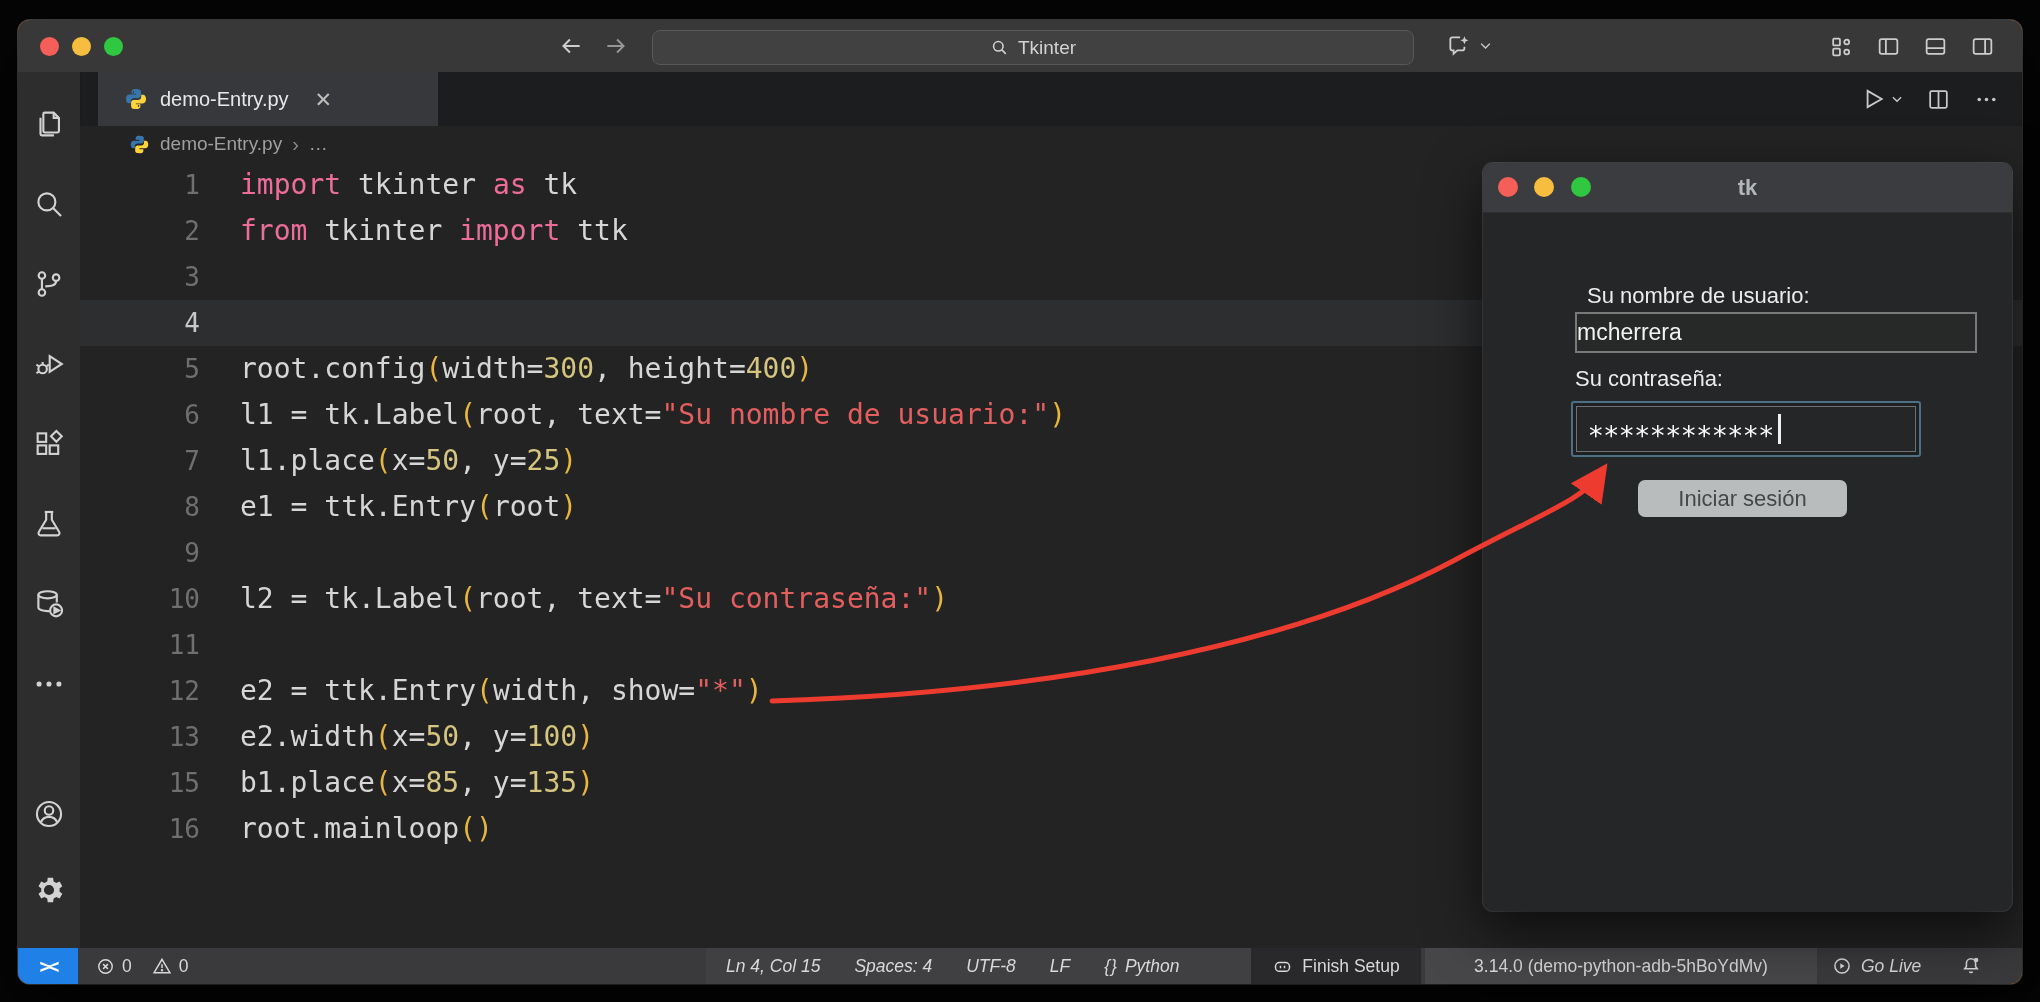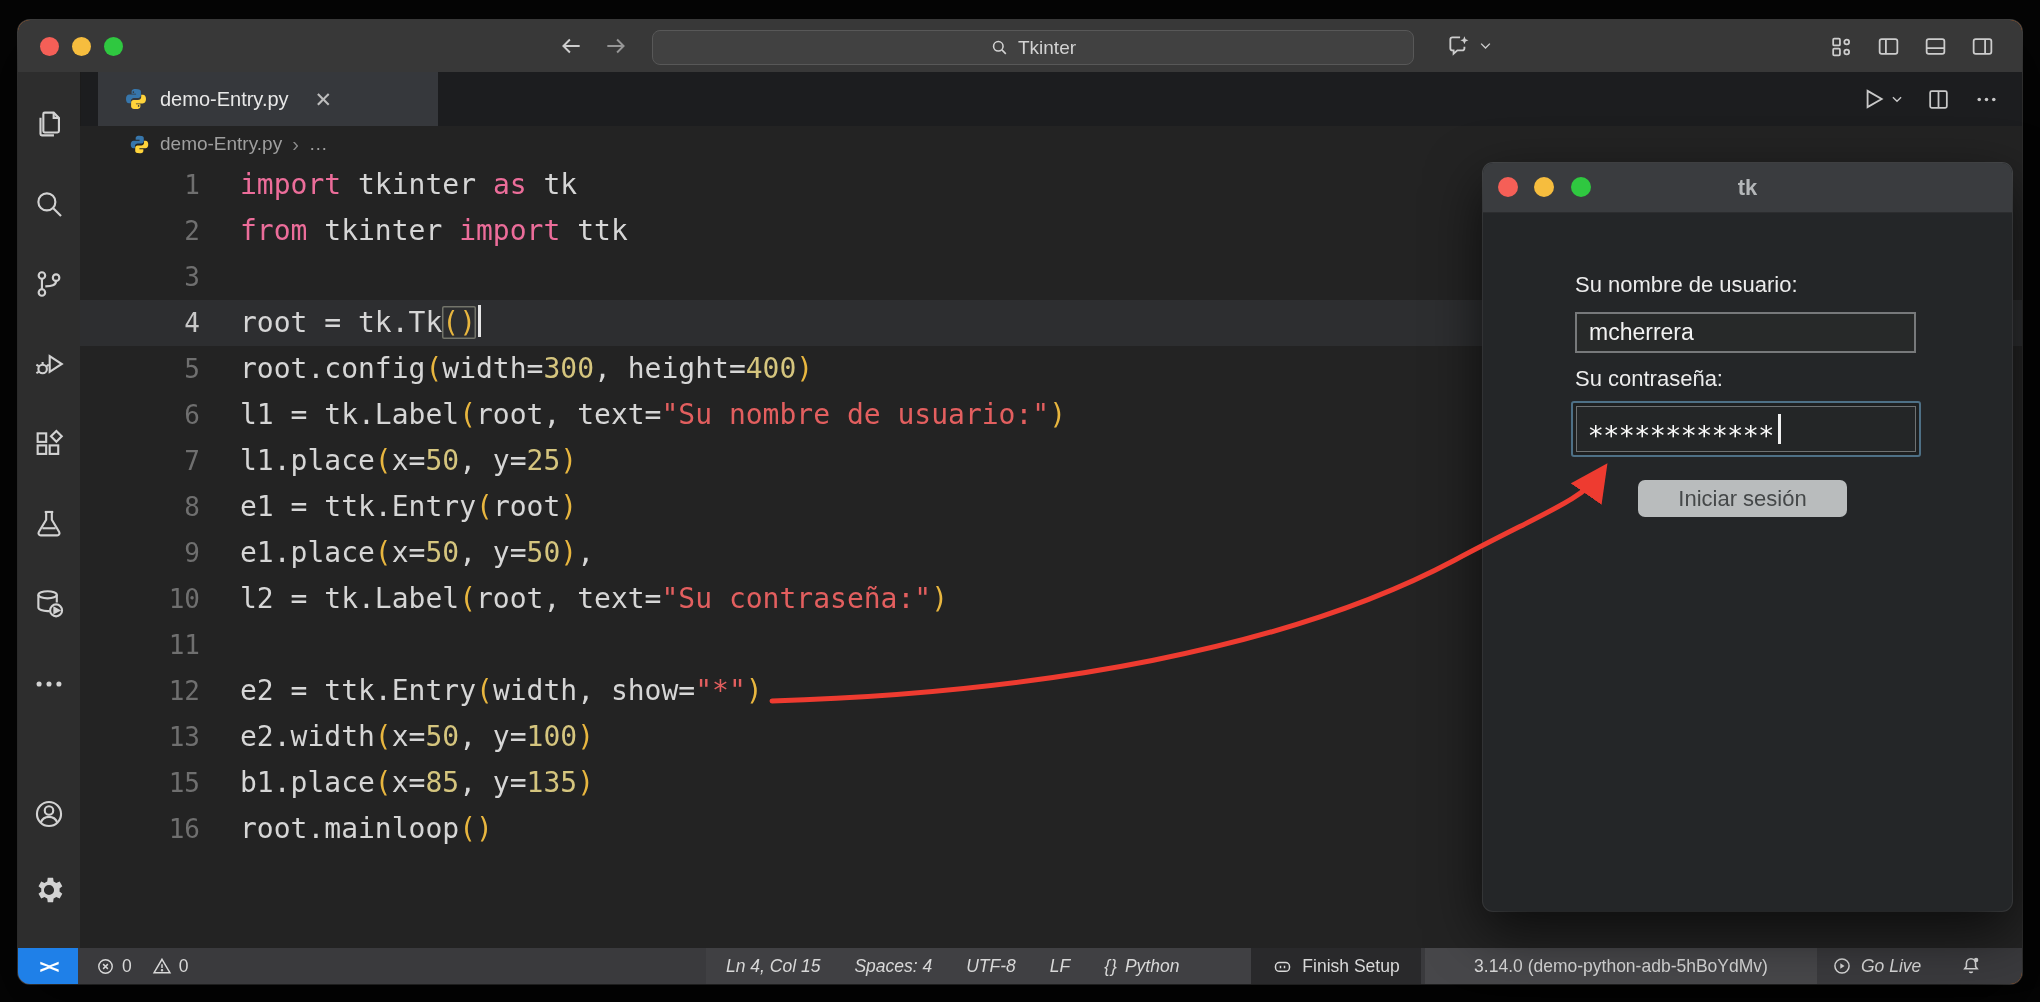--- a/index.html
+++ b/index.html
@@ -65,22 +65,22 @@
 
   
   .tkwindow{position:absolute;left:1483px;top:163px;width:529px;height:748px;background:#242628;
     border-radius:10px;overflow:hidden;box-shadow:0 20px 55px rgba(0,0,0,.65),0 0 0 1px #494b4d;}
   .tk-titlebar{position:absolute;left:0;top:0;width:100%;height:49px;background:#3a3c3f;border-bottom:1px solid #2c2d2f;
     display:flex;align-items:center;justify-content:center;}
   .tk-title{color:#b4b7b9;font-weight:bold;font-size:22px;}
   .tk-tl{position:absolute;top:14px;width:20px;height:20px;border-radius:50%;}
   .tk-tl.r{left:15px;background:#f55f57;} .tk-tl.y{left:51px;background:#f6bd3e;} .tk-tl.g{left:88px;background:#2fc840;}
   .tk-label{position:absolute;left:92px;color:#ececec;font-size:22px;}
-  .tk-field{position:absolute;left:92px;width:341px;height:41px;background:#272929;border:2px solid #77797b;
-    box-sizing:border-box;display:flex;align-items:center;padding-left:12px;color:#f2f2f2;font-size:23px;}
+  .tk-field{position:absolute;left:92px;width:402px;height:41px;background:#272929;border:2px solid #77797b;
+    box-sizing:border-box;display:flex;align-items:center;padding-left:0;color:#f2f2f2;font-size:23px;}
   .tk-field-focus{position:absolute;left:88px;width:350px;height:56px;border:2.5px solid #4e7086;border-radius:3px;
     background:#1e2021;box-sizing:border-box;padding:3px;}
   .tk-field-focus .inner{width:100%;height:100%;background:#242627;border:1px solid #6f7273;box-sizing:border-box;
     display:flex;align-items:center;padding-left:12px;}
   .mask{color:#fafafa;font-size:27px;letter-spacing:2px;font-family:"DejaVu Sans",sans-serif;transform:translateY(6px);}
   .caret-tk{display:inline-block;width:2.5px;height:30px;background:#f0f0f0;margin-left:3px;}
   .tk-button{position:absolute;left:155px;top:317px;width:209px;height:37px;background:#b9bcbd;border-radius:7px;
     display:flex;align-items:center;justify-content:center;color:#454849;font-size:22px;}
 
   .arrow-svg{position:absolute;left:0;top:0;pointer-events:none;}
@@ -283,26 +283,26 @@
       <span>demo-Entry.py</span>
       <span class="crumb-sep">›</span>
       <span>…</span>
     </div>
 
     <div class="editor">
       <div>
           <div class="code-line"><span class="gutter">1</span><span class="code-body"><span class="tok-k">import</span><span class="tok-f"> tkinter </span><span class="tok-k">as</span><span class="tok-f"> tk</span></span></div>
           <div class="code-line"><span class="gutter">2</span><span class="code-body"><span class="tok-k">from</span><span class="tok-f"> tkinter </span><span class="tok-k">import</span><span class="tok-f"> ttk</span></span></div>
           <div class="code-line"><span class="gutter">3</span><span class="code-body"></span></div>
-          <div class="code-line current"><span class="gutter">4</span><span class="code-body"><span class="tok-f">root = tk.Tk</span><span class="tok-bx">()</span><span class="caret-code"></span></span></div>
+          <div class="code-line current"><span class="gutter">4</span></div>
           <div class="code-line"><span class="gutter">5</span><span class="code-body"><span class="tok-f">root.config</span><span class="tok-p">(</span><span class="tok-f">width=</span><span class="tok-n">300</span><span class="tok-f">, height=</span><span class="tok-n">400</span><span class="tok-p">)</span></span></div>
           <div class="code-line"><span class="gutter">6</span><span class="code-body"><span class="tok-f">l1 = tk.Label</span><span class="tok-p">(</span><span class="tok-f">root, text=</span><span class="tok-s">"Su nombre de usuario:"</span><span class="tok-p">)</span></span></div>
           <div class="code-line"><span class="gutter">7</span><span class="code-body"><span class="tok-f">l1.place</span><span class="tok-p">(</span><span class="tok-f">x=</span><span class="tok-n">50</span><span class="tok-f">, y=</span><span class="tok-n">25</span><span class="tok-p">)</span></span></div>
           <div class="code-line"><span class="gutter">8</span><span class="code-body"><span class="tok-f">e1 = ttk.Entry</span><span class="tok-p">(</span><span class="tok-f">root</span><span class="tok-p">)</span></span></div>
-          <div class="code-line"><span class="gutter">9</span><span class="code-body"><span class="tok-f">e1.place</span><span class="tok-p">(</span><span class="tok-f">x=</span><span class="tok-n">50</span><span class="tok-f">, y=</span><span class="tok-n">50</span><span class="tok-p">)</span><span class="tok-f">,</span></span></div>
+          <div class="code-line"><span class="gutter">9</span></div>
           <div class="code-line"><span class="gutter">10</span><span class="code-body"><span class="tok-f">l2 = tk.Label</span><span class="tok-p">(</span><span class="tok-f">root, text=</span><span class="tok-s">"Su contraseña:"</span><span class="tok-p">)</span></span></div>
           <div class="code-line"><span class="gutter">11</span></div>
           <div class="code-line"><span class="gutter">12</span><span class="code-body"><span class="tok-f">e2 = ttk.Entry</span><span class="tok-p">(</span><span class="tok-f">width, show=</span><span class="tok-s">"*"</span><span class="tok-p">)</span></span></div>
           <div class="code-line"><span class="gutter">13</span><span class="code-body"><span class="tok-f">e2.width</span><span class="tok-p">(</span><span class="tok-f">x=</span><span class="tok-n">50</span><span class="tok-f">, y=</span><span class="tok-n">100</span><span class="tok-p">)</span></span></div>
           <div class="code-line"><span class="gutter">15</span><span class="code-body"><span class="tok-f">b1.place</span><span class="tok-p">(</span><span class="tok-f">x=</span><span class="tok-n">85</span><span class="tok-f">, y=</span><span class="tok-n">135</span><span class="tok-p">)</span></span></div>
           <div class="code-line"><span class="gutter">16</span><span class="code-body"><span class="tok-f">root.mainloop</span><span class="tok-p">()</span></span></div>
         </div>
     </div>
 
     <div class="statusbar">
@@ -377,21 +377,21 @@
   </div>
 
   <div class="tkwindow">
     <div class="tk-titlebar">
       <span class="tk-tl r"></span>
       <span class="tk-tl y"></span>
       <span class="tk-tl g"></span>
       <span class="tk-title">tk</span>
     </div>
 
-    <div class="tk-label" style="top:109px;">Su nombre de usuario:</div>
+    <div class="tk-label" style="top:120px;margin-left:12px;">Su nombre de usuario:</div>
     <div class="tk-field" style="top:149px;">
       <span>mcherrera</span>
     </div>
 
     <div class="tk-label" style="top:203px;">Su contraseña:</div>
     <div class="tk-field-focus" style="top:238px;">
       <div class="inner">
         <span class="mask">************</span>
         <span class="caret-tk"></span>
       </div>

